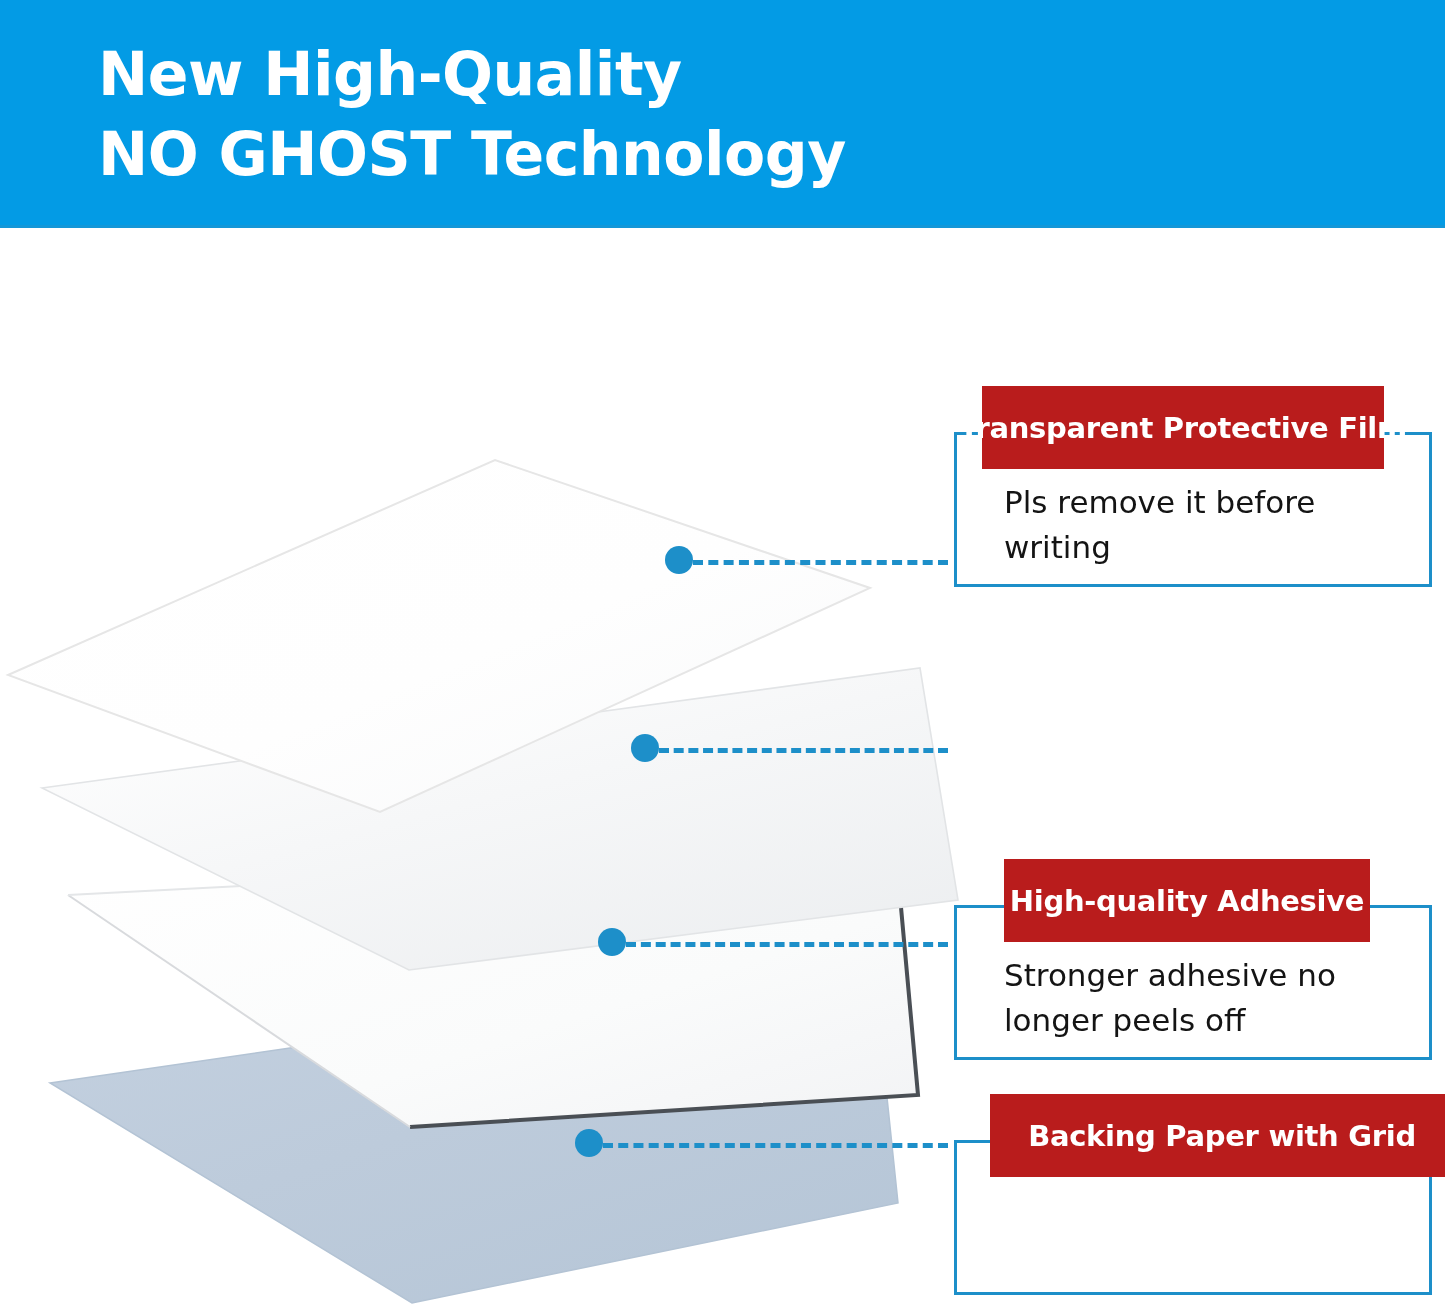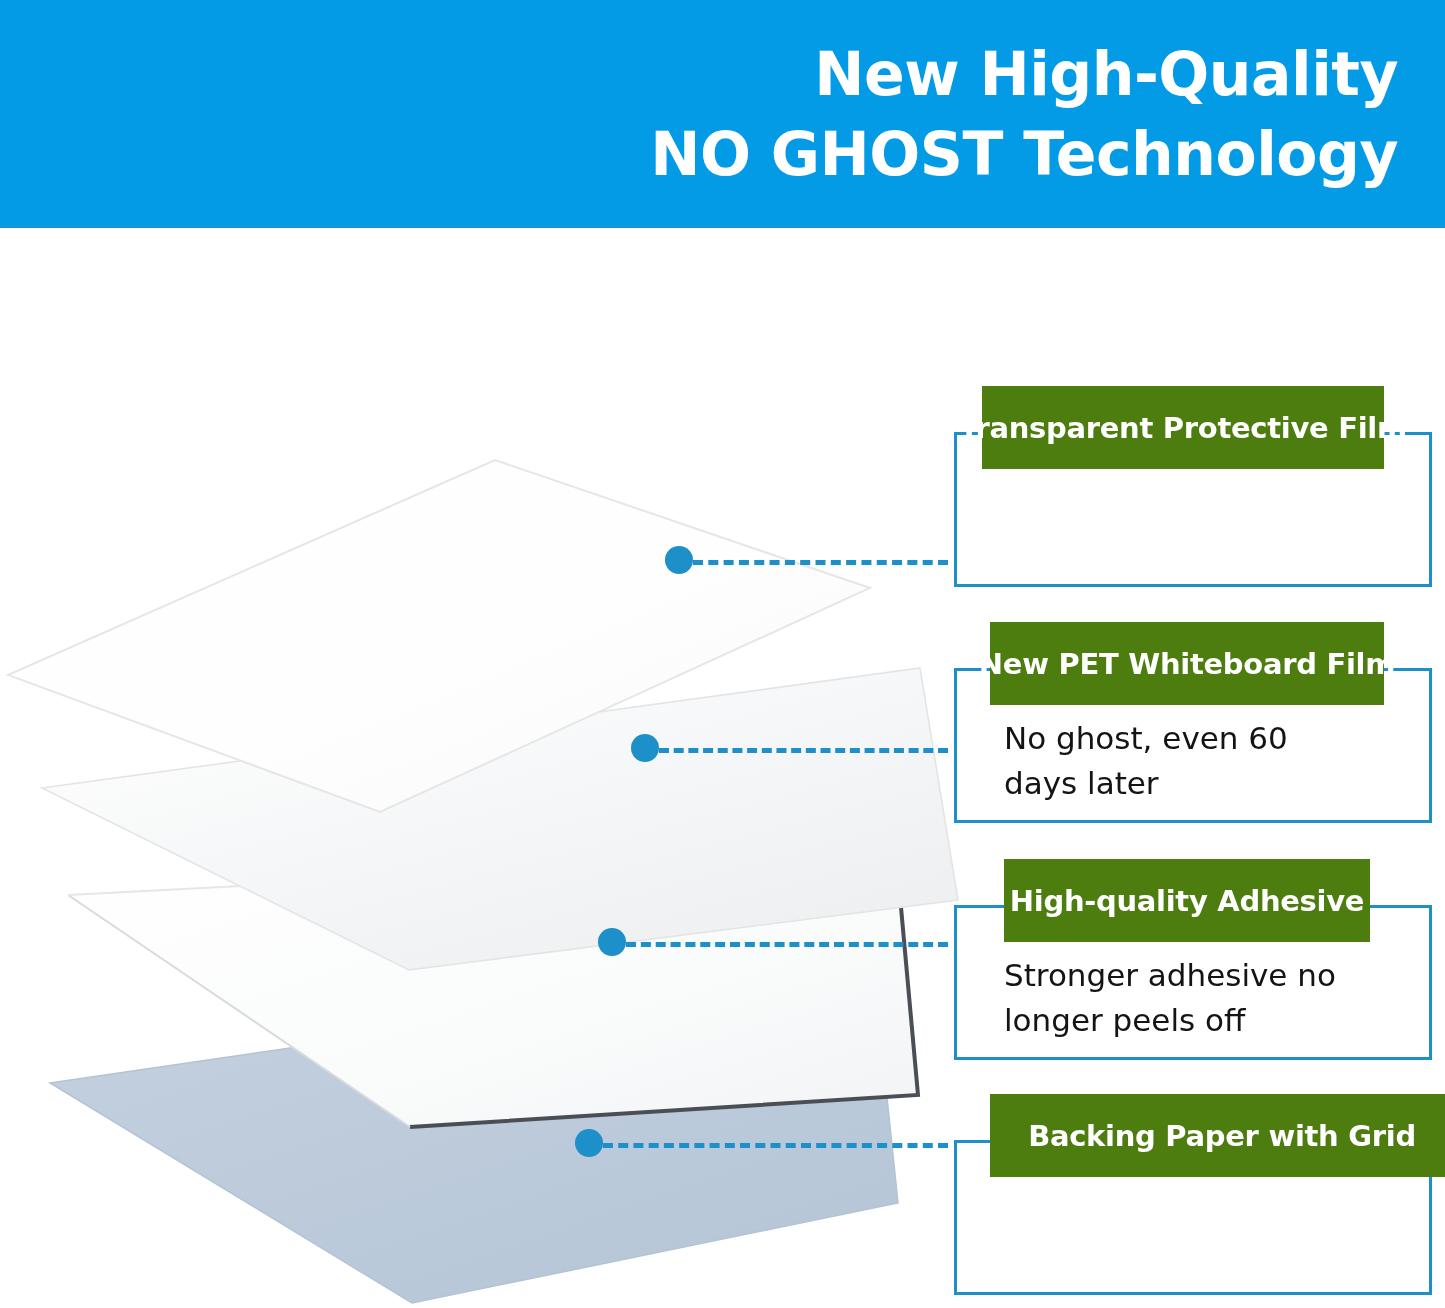--- a/index.html
+++ b/index.html
@@ -22,42 +22,41 @@
   .banner-title{
     position:absolute;left:98px;top:34px;
     width:1300px;
     color:#ffffff;
     font-family:"DejaVu Sans", sans-serif;
     font-weight:bold;
     font-size:60px;
     line-height:80px;
     letter-spacing:-0.5px;
     white-space:pre-line;
-    text-align:right;
   }
 
   
   .illus{position:absolute;left:0;top:240px;width:960px;height:1068px;}
   .illus svg{display:block;}
 
   
   .callout{position:absolute;}
   .callout .frame{
     position:absolute;
     left:10px;top:60px;
     width:478px;height:155px;
     border:3px solid #1d8fc9;
     box-sizing:border-box;
     background:transparent;
   }
   .callout .hdr{
     position:absolute;
     top:14px;
     height:83px;
-    background:#4d7c0f;
+    background:#b91c1c;
     color:#ffffff;
     font-family:"DejaVu Sans", sans-serif;
     font-weight:bold;
     font-size:29px;
     letter-spacing:-0.3px;
     display:flex;align-items:center;justify-content:center;
     box-sizing:border-box;
     padding:0 12px;
     white-space:nowrap;
   }
@@ -157,28 +156,24 @@
     <div class="dash" style="left:626px;top:942px;width:322px;"></div>
   </div>
   <div>
     <div class="dot" style="left:575px;top:1129px;"></div>
     <div class="dash" style="left:603px;top:1143px;width:345px;"></div>
   </div>
 
   <div class="callout" style="left:944px;top:372px;width:495px;height:225px;">
     <div class="frame"></div>
     <div class="hdr" style="left:38px;width:402px;">Transparent Protective Film</div>
+    <div class="body">Pls remove it before
+writing</div>
   </div>
 
-  <div class="callout" style="left:944px;top:608px;width:495px;height:225px;">
-    <div class="frame"></div>
-    <div class="hdr" style="left:46px;width:394px;">New PET Whiteboard Film</div>
-    <div class="body">No ghost, even 60
-days later</div>
-  </div>
 
   <div class="callout" style="left:944px;top:845px;width:495px;height:225px;">
     <div class="frame"></div>
     <div class="hdr" style="left:60px;width:366px;">High-quality Adhesive</div>
     <div class="body">Stronger adhesive no
 longer peels off</div>
   </div>
 
   <div class="callout" style="left:944px;top:1080px;width:495px;height:225px;">
     <div class="frame"></div>

